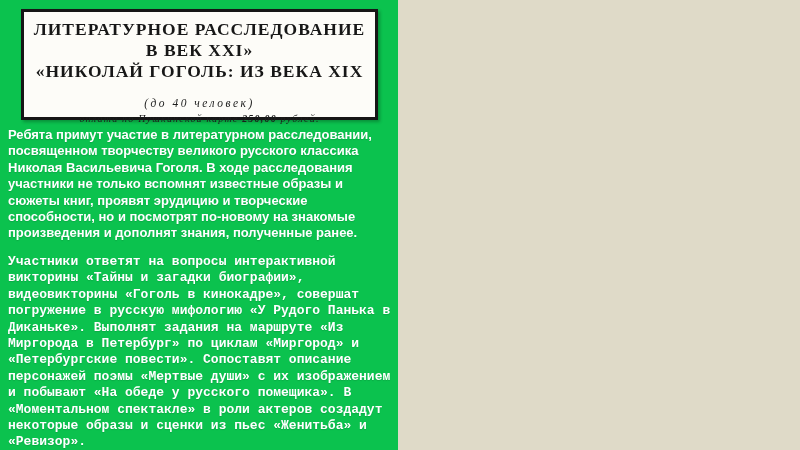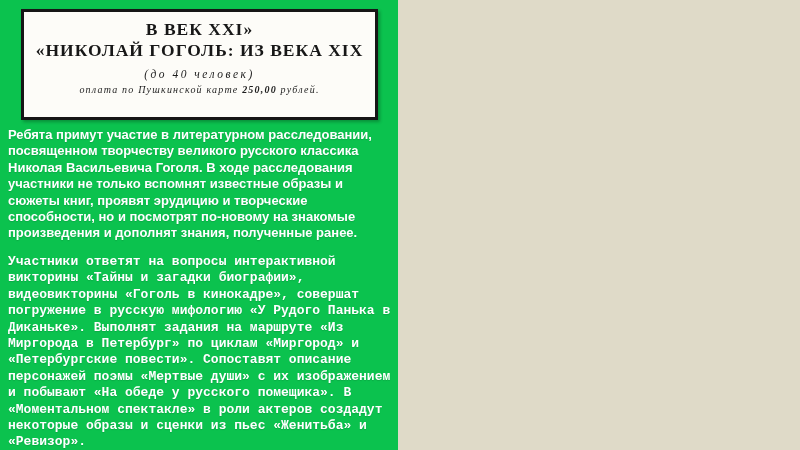--- a/index.html
+++ b/index.html
@@ -19,21 +19,21 @@
     text-align:center;padding-top:7px;
     box-shadow:2px 2px 3px rgba(0,0,0,.25);
   }
   .title-line{
     font-family:"Liberation Serif",serif;font-weight:bold;
     font-size:17.5px;line-height:21px;color:#171717;letter-spacing:1px;
   }
   .capacity-note{
     font-family:"Liberation Serif",serif;font-style:italic;
     font-size:11.5px;line-height:14px;color:#1d1d1d;letter-spacing:2.5px;
-    margin-top:6px;
+    margin-top:14px;
   }
   .payment-line{
     font-family:"Liberation Serif",serif;font-style:italic;
     font-size:10px;line-height:17px;color:#1d1d1d;letter-spacing:1.2px;
   }
   .payment-line .amount{font-weight:bold;}
   .green-para{
     position:absolute;left:3px;width:398px;box-sizing:border-box;
     padding:0 5px;text-align:left;
     color:#ffffff;font-weight:bold;font-size:13px;line-height:16.4px;
@@ -46,20 +46,21 @@
     position:absolute;left:398px;top:0;width:402px;height:450px;
     background:#DFDAC8;
   }
 </style>
 </head>
 <body>
 
 <div class="left-panel">
 
   <div class="title-box">
+    <div class="title-line">ЛИТЕРАТУРНОЕ РАССЛЕДОВАНИЕ</div>
     <div class="title-line">В ВЕК XXI»</div>
     <div class="title-line">«НИКОЛАЙ ГОГОЛЬ: ИЗ ВЕКА XIX</div>
     <div class="capacity-note">(до 40 человек)</div>
     <div class="payment-line"><span>оплата по Пушкинской карте </span><span class="amount">250,00</span><span> рублей.</span></div>
   </div>
 
   <div class="green-para para-1">Ребята примут участие в литературном расследовании, посвященном творчеству великого русского классика Николая Васильевича Гоголя. В ходе расследования участники не только вспомнят известные образы и сюжеты книг, проявят эрудицию и творческие способности, но и посмотрят по-новому на знакомые произведения и дополнят знания, полученные ранее.</div>
 
   <div class="green-para para-2">Участники ответят на вопросы интерактивной викторины «Тайны и загадки биографии», видеовикторины «Гоголь в кинокадре», совершат погружение в русскую мифологию «У Рудого Панька в Диканьке». Выполнят задания на маршруте «Из Миргорода в Петербург» по циклам «Миргород» и «Петербургские повести». Сопоставят описание персонажей поэмы «Мертвые души» с их изображением и побывают «На обеде у русского помещика». В «Моментальном спектакле» в роли актеров создадут некоторые образы и сценки из пьес «Женитьба» и «Ревизор».</div>
 </div>

